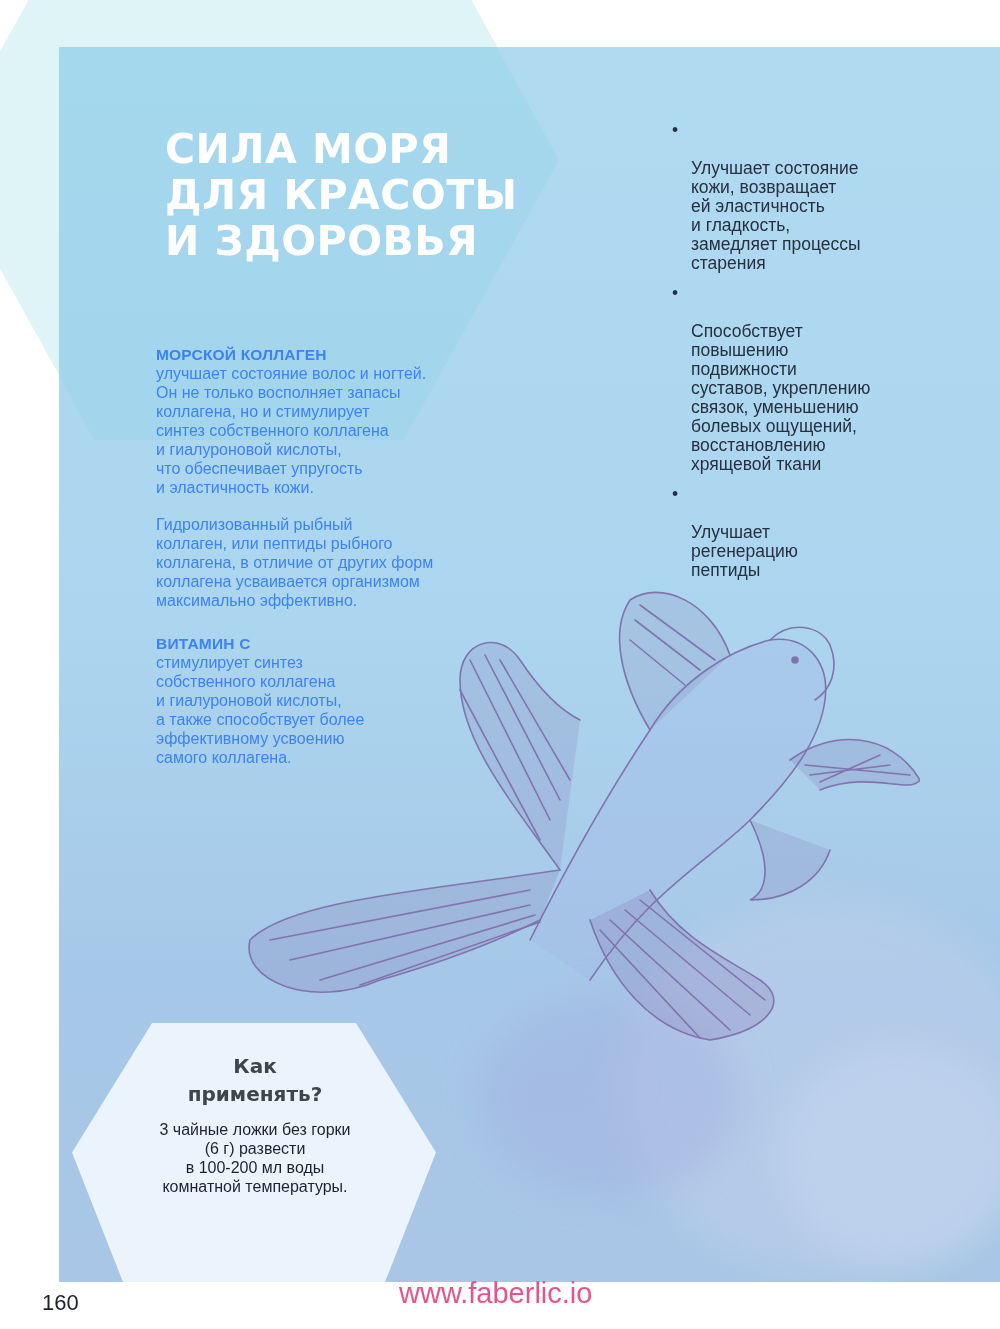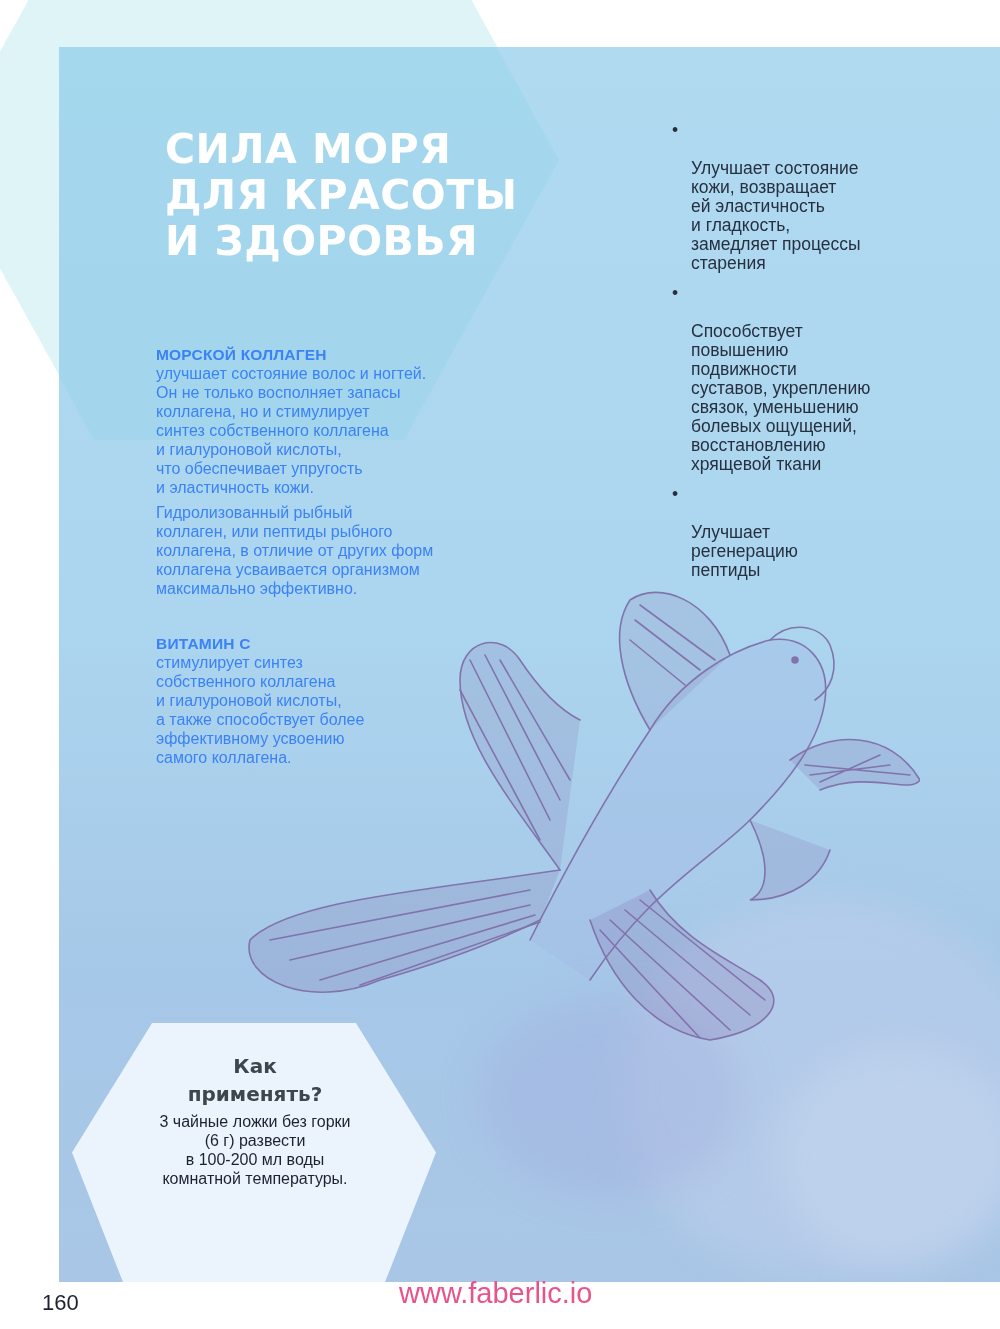--- a/index.html
+++ b/index.html
@@ -41,42 +41,42 @@
       position: absolute; left: 670px; top: 121px; width: 270px;
       margin: 0; padding: 0; list-style: none;
       font-size: 17.5px; line-height: 19px; color: #273040;
     }
     .bullets li { position: relative; padding-left: 21px; margin-bottom: 11px; white-space: pre-line; }
     .bullets li .dot { position: absolute; left: 2px; top: 0; }
 
     .section { position: absolute; left: 156px; width: 340px; font-size: 16px; line-height: 19px; color: #3b82f6; }
     .section .heading { font-weight: 700; font-size: 15.5px; letter-spacing: 0.2px; }
     .section .para { white-space: pre-line; }
-    .section .para + .para { margin-top: 6px; }
+    .section .para + .para { margin-top: 18px; }
     .sec-collagen { top: 345px; }
     .sec-vitc { top: 634px; }
 
     .fish {
       position: absolute; left: 230px; top: 560px; width: 690px; height: 500px;
     }
 
     .howto-hex {
       position: absolute; left: 72px; top: 1023px; width: 364px; height: 259px;
       background: rgba(240, 248, 254, 0.93);
       clip-path: polygon(22% 0%, 78% 0%, 100% 50%, 86% 100%, 14% 100%, 0% 50%);
     }
     .howto {
       position: absolute; left: 100px; top: 1052px; width: 310px; text-align: center;
       color: #1d2230;
     }
     .howto .h {
       font-family: "DejaVu Sans", sans-serif; font-weight: 700; font-size: 20px; line-height: 28px;
       color: #3d464c; white-space: pre-line;
     }
-    .howto .p { font-size: 16px; line-height: 19px; white-space: pre-line; margin-top: 4px; }
+    .howto .p { font-size: 16px; line-height: 19px; white-space: pre-line; margin-top: 12px; }
     .howto .p + .p { margin-top: 10px; }
 
     .page-num { position: absolute; left: 42px; top: 1290px; font-size: 22px; color: #1d2230; }
     .site { position: absolute; left: 399px; top: 1277px; font-size: 29px; color: #e8538a; letter-spacing: 0; }
   </style>
 </head>
 <body>
 
 <div class="bg-hex-top"></div>
 

